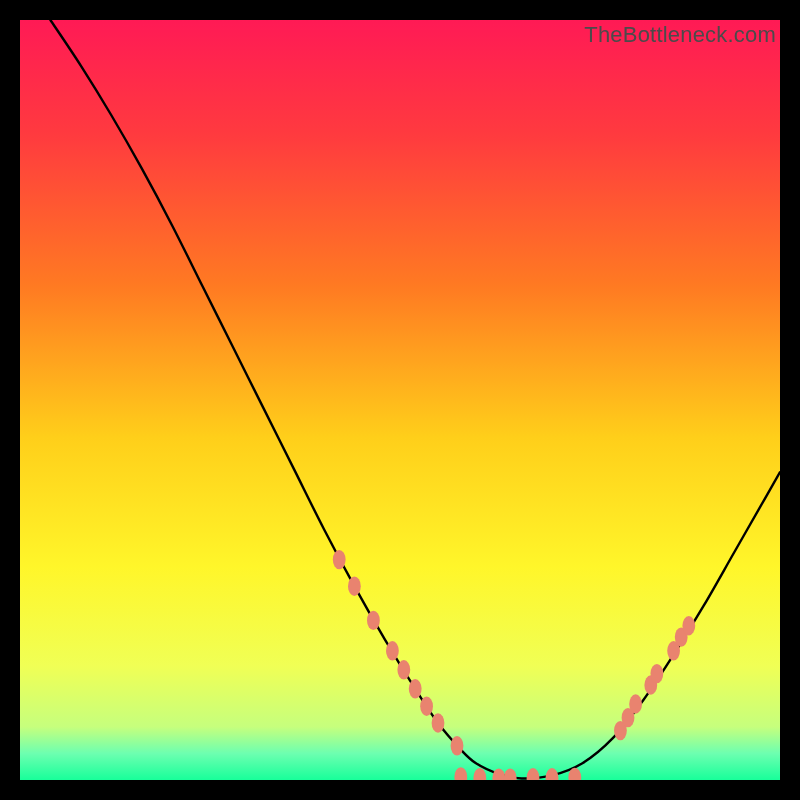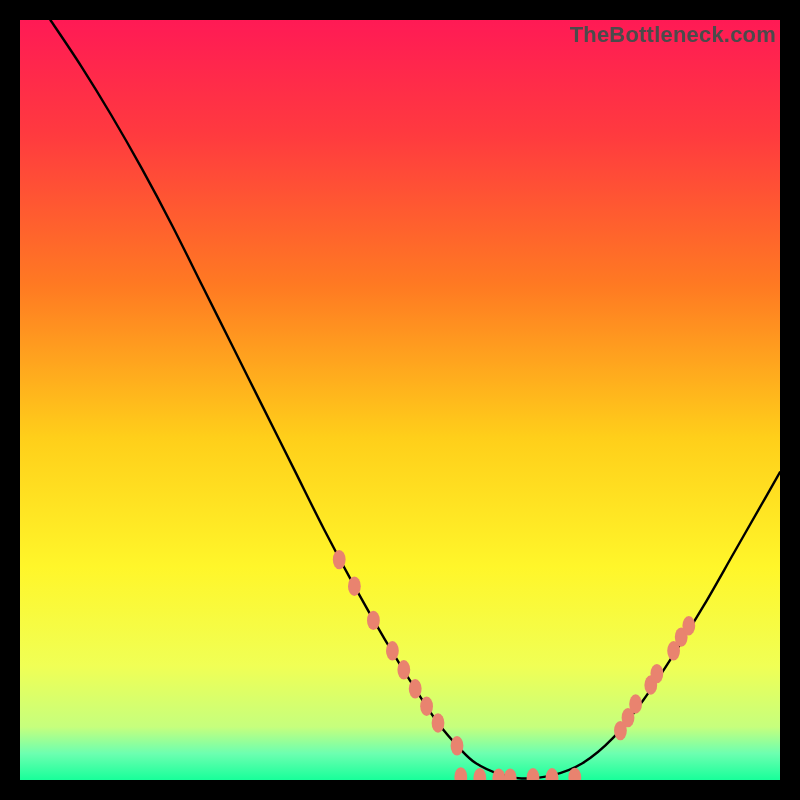--- a/index.html
+++ b/index.html
@@ -26,21 +26,21 @@
     width: 760px;
     height: 760px;
     display: block;
   }
   .watermark {
     position: absolute;
     top: 2px;
     right: 4px;
     color: #4b4b4b;
     font-size: 22px;
-    font-weight: 700;
+    font-weight: 400;
     letter-spacing: 0.2px;
     user-select: none;
   }
 </style>
 </head>
 <body>
 
 <div class="frame">
   <svg class="plot" viewBox="0 0 760 760" preserveAspectRatio="none">
     <defs>

